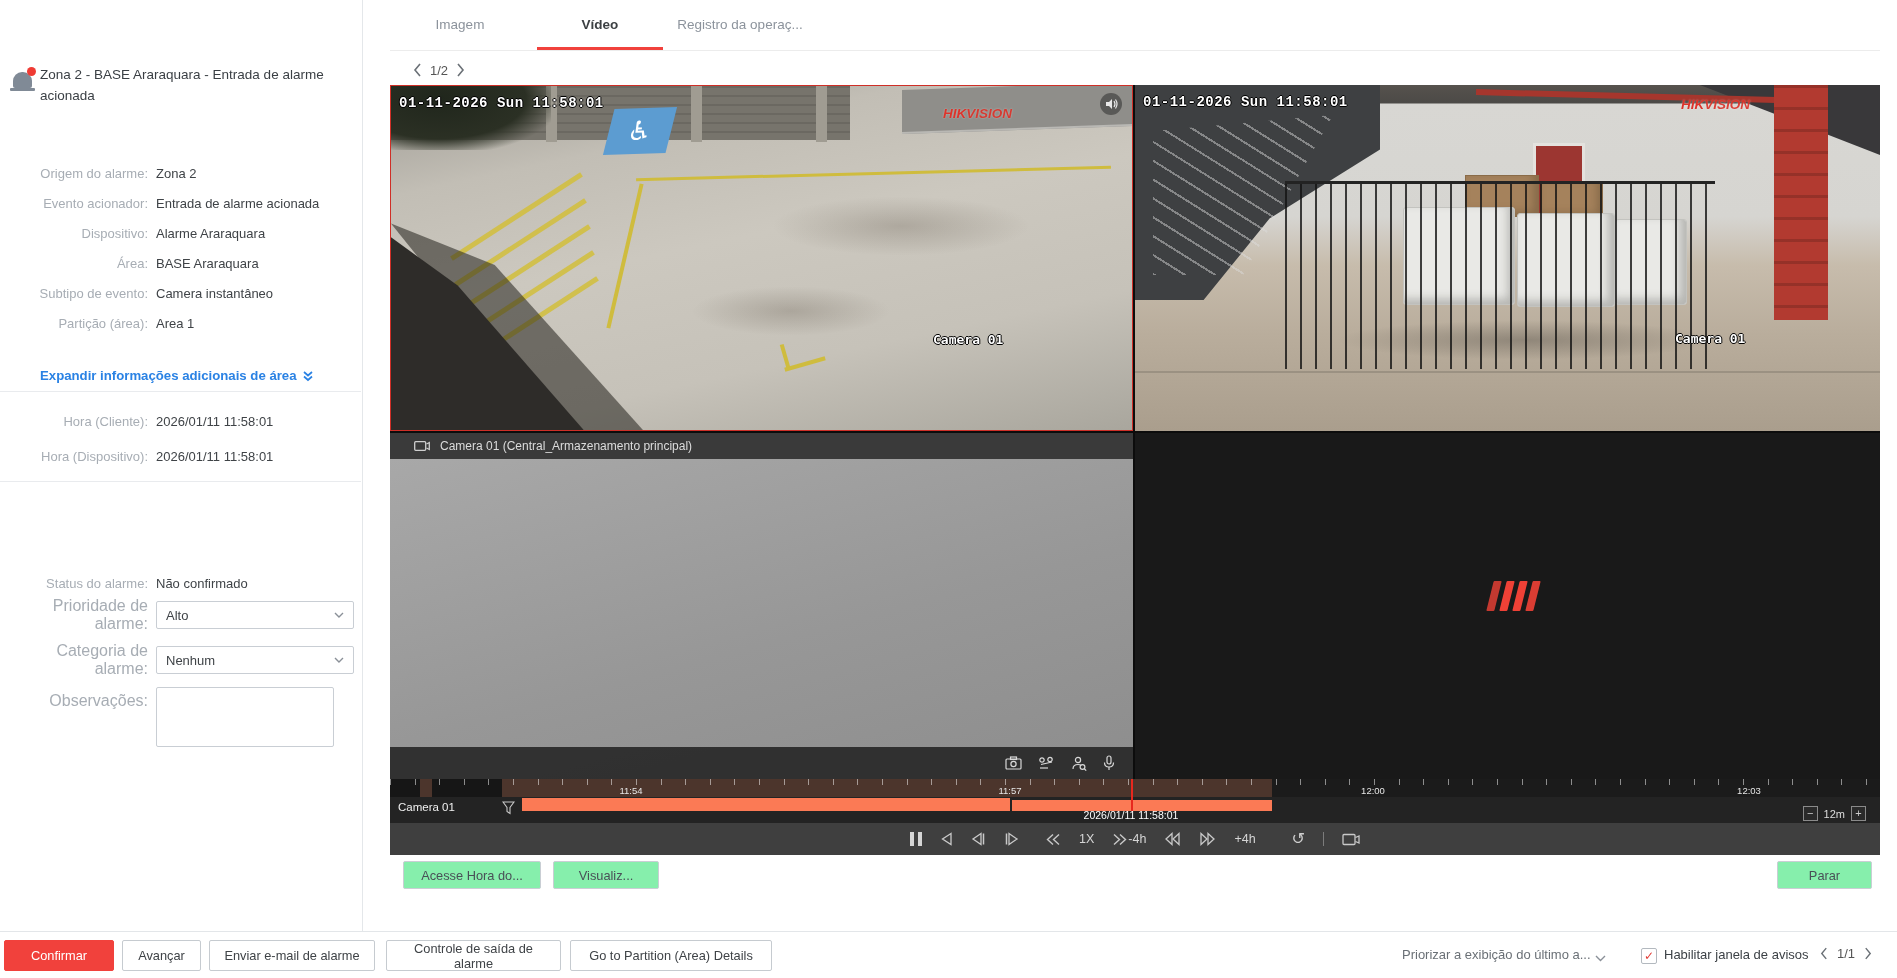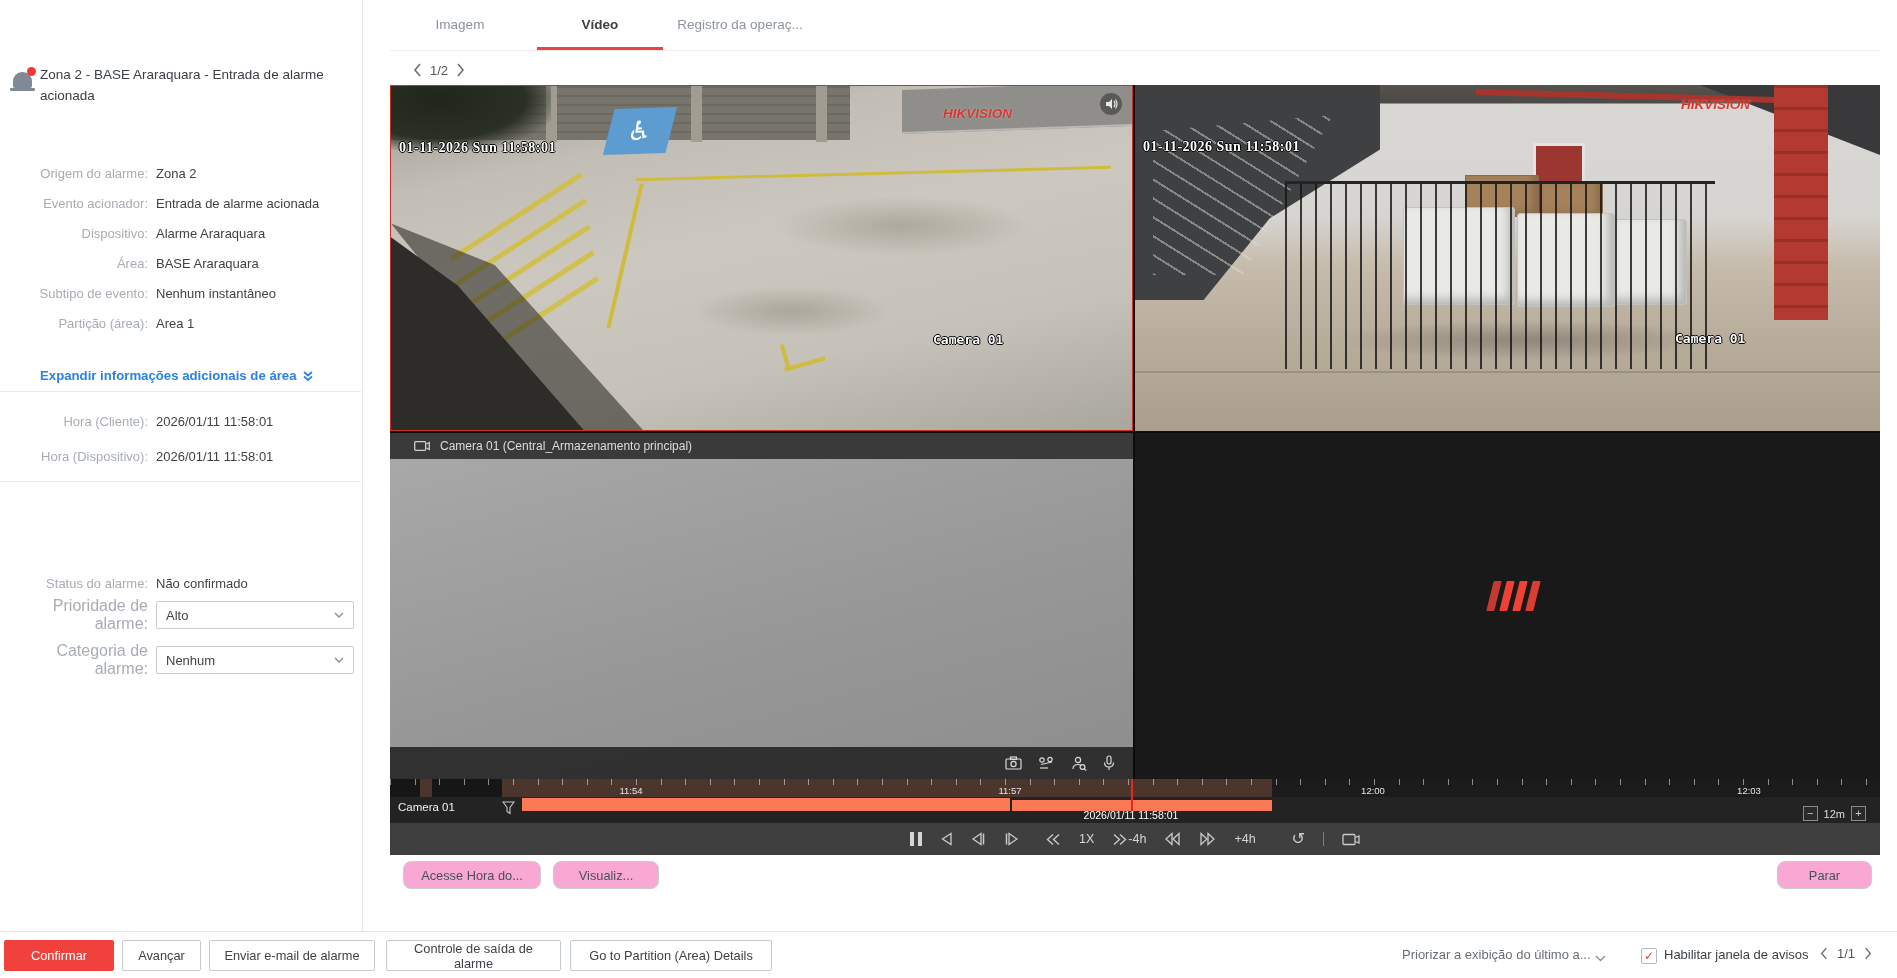--- a/index.html
+++ b/index.html
@@ -40,22 +40,22 @@
   .chev{stroke:#6a7076;fill:none;stroke-width:1.6;cursor:pointer;}
 
   
   .grid{position:absolute;left:390px;top:85px;width:1490px;height:694px;background:#0c0c0c;}
   .cell{position:absolute;overflow:hidden;}
   .cell-tl{left:0;top:0;width:743px;height:346px;border:1px solid #cf2f27;box-sizing:border-box;}
   .cell-tr{left:745px;top:0;width:745px;height:346px;}
   .cell-bl{left:0;top:348px;width:743px;height:346px;background:#2c2c2c;}
   .cell-br{left:745px;top:348px;width:745px;height:346px;background:#191919;}
 
-  .osd-time{position:absolute;left:8px;top:9px;font-family:Liberation Serif, serif;font-weight:bold;font-size:14px;color:#fff;
-     text-shadow:1px 0 #000,-1px 0 #000,0 1px #000,0 -1px #000;letter-spacing:.5px;margin-top:45px;}
+  .osd-time{position:absolute;left:8px;top:9px;font-family:Liberation Mono, monospace;font-weight:bold;font-size:14px;color:#fff;
+     text-shadow:1px 0 #000,-1px 0 #000,0 1px #000,0 -1px #000;letter-spacing:.5px;}
   .osd-cam{position:absolute;font-family:"DejaVu Sans Mono",monospace;font-weight:bold;font-size:13px;color:#fff;
      text-shadow:1px 0 #000,-1px 0 #000,0 1px #000,0 -1px #000;}
   .brand{position:absolute;font-size:13.5px;font-style:italic;color:#dc342b;text-shadow:0 0 2px rgba(255,255,255,.45);}
   .brand b{font-weight:800;}
   .brand i{font-weight:600;opacity:.92;}
   .speaker{position:absolute;right:10px;top:7px;width:22px;height:22px;border-radius:50%;background:rgba(25,25,25,.45);display:flex;align-items:center;justify-content:center;cursor:pointer;}
 
   
   .scene-park{position:absolute;inset:0;background:linear-gradient(168deg,#9d9a93 0%,#c2beb5 22%,#ccc8bf 45%,#c6c2b9 72%,#a9a69d 100%);}
   .pk-wall{position:absolute;left:0;top:0;width:62%;height:54px;background:#77746c repeating-linear-gradient(180deg,rgba(0,0,0,.10) 0 2px,transparent 2px 9px);}
@@ -113,21 +113,21 @@
   .playbar{position:absolute;left:390px;top:823px;width:1490px;height:32px;background:#3f3f3f;display:flex;align-items:center;justify-content:center;padding:0 20px;box-sizing:border-box;}
   .pb-left,.pb-right{display:flex;align-items:center;gap:18px;}
   .pb-ic{display:flex;align-items:center;cursor:pointer;}
   .pause{display:flex;gap:4px;cursor:pointer;}
   .pause i{display:block;width:4px;height:14px;background:#d5d5d5;}
   .pb-text{color:#d5d5d5;font-size:12.5px;cursor:pointer;}
   .pb-sep{width:1px;height:14px;background:#7c7c7c;}
   .loop{color:#cfcfcf;font-size:16px;line-height:1;cursor:pointer;font-family:"DejaVu Sans",sans-serif;}
 
   
-  .btn{position:absolute;height:28px;border:1px solid #c9ced4;border-radius:8px;background:#f9a8d4;font-size:12.8px;color:#495057;display:flex;align-items:center;justify-content:center;cursor:pointer;box-sizing:border-box;}
+  .btn{position:absolute;height:28px;border:1px solid #c9ced4;border-radius:2px;background:#86efac;font-size:12.8px;color:#495057;display:flex;align-items:center;justify-content:center;cursor:pointer;box-sizing:border-box;}
   .b-goto{left:403px;top:861px;width:138px;}
   .b-prev{left:553px;top:861px;width:106px;}
   .b-stop{left:1777px;top:861px;width:95px;}
 
   
   .footer{position:absolute;left:0;top:931px;width:1897px;height:47px;border-top:1px solid #e3e6e9;background:#fff;}
   .fbtn{position:absolute;top:8px;height:31px;border:1px solid #c6cbd0;border-radius:2px;background:#fff;font-size:12.8px;color:#3f4347;display:flex;align-items:center;justify-content:center;cursor:pointer;box-sizing:border-box;}
   .f-confirm{left:4px;width:110px;background:#f1413c;border-color:#f1413c;color:#fff;}
   .f-forward{left:122px;width:79px;}
   .f-email{left:209px;width:166px;}
@@ -159,21 +159,21 @@
       <div class="frow">
           <span class="flabel">Dispositivo:</span>
           <span class="fvalue">Alarme Araraquara</span>
         </div>
       <div class="frow">
           <span class="flabel">Área:</span>
           <span class="fvalue">BASE Araraquara</span>
         </div>
       <div class="frow">
           <span class="flabel">Subtipo de evento:</span>
-          <span class="fvalue">Nenhum instantâneo</span>
+          <span class="fvalue">Camera instantâneo</span>
         </div>
       <div class="frow">
           <span class="flabel">Partição (área):</span>
           <span class="fvalue">Area 1</span>
         </div>
     </div>
 
     <a class="expand-link">
       <span>Expandir informações adicionais de área</span>
       <svg width="12" height="12" viewBox="0 0 12 12">
@@ -214,20 +214,24 @@
     <div class="selrow" style="top:642px">
       <span class="flabel">Categoria de alarme:</span>
       <div class="selbox">
         <span>Nenhum</span>
         <svg width="10" height="6" viewBox="0 0 10 6">
             <polyline points="1,1 5,5 9,1" fill="none" stroke="#8a9098" stroke-width="1.4"></polyline>
           </svg>
       </div>
     </div>
 
+    <div class="remrow">
+      <span class="flabel">Observações:</span>
+      <textarea class="ta ta2" style=""></textarea>
+    </div>
   </aside>
 
   <div class="tabs">
     <div class="tab">Imagem</div>
     <div class="tab active">Vídeo</div>
     <div class="tab">Registro da operaç...</div>
   </div>
 
   <div class="pager">
     <svg class="chev" width="9" height="14" viewBox="0 0 9 14">

